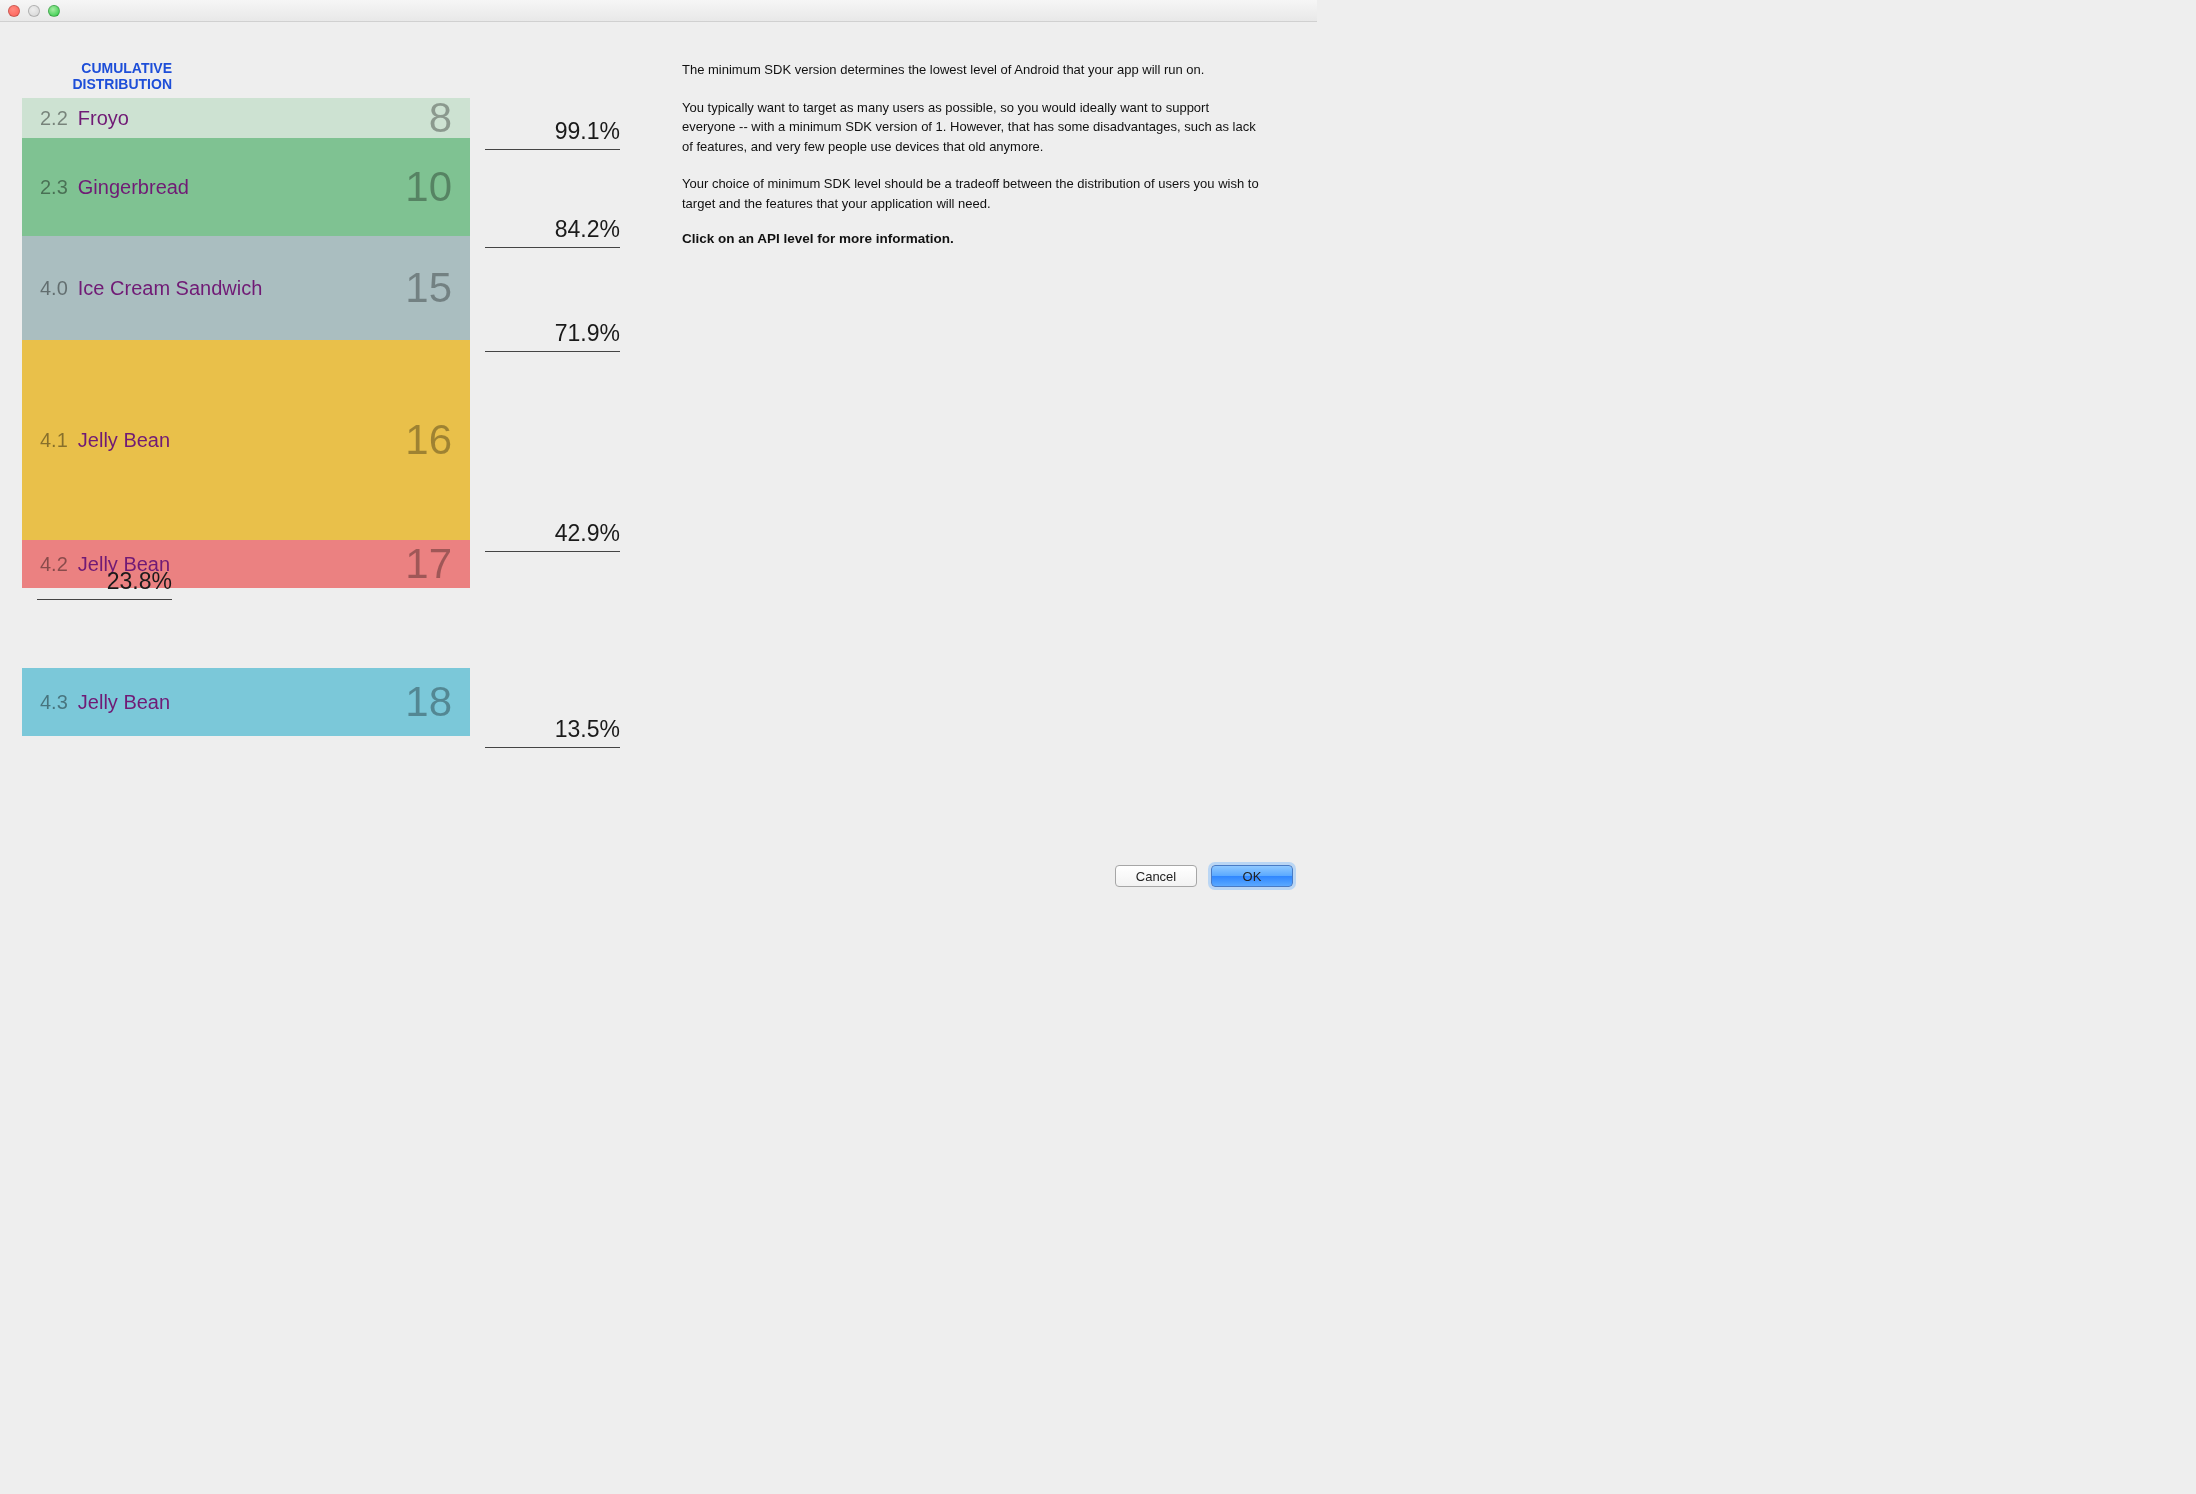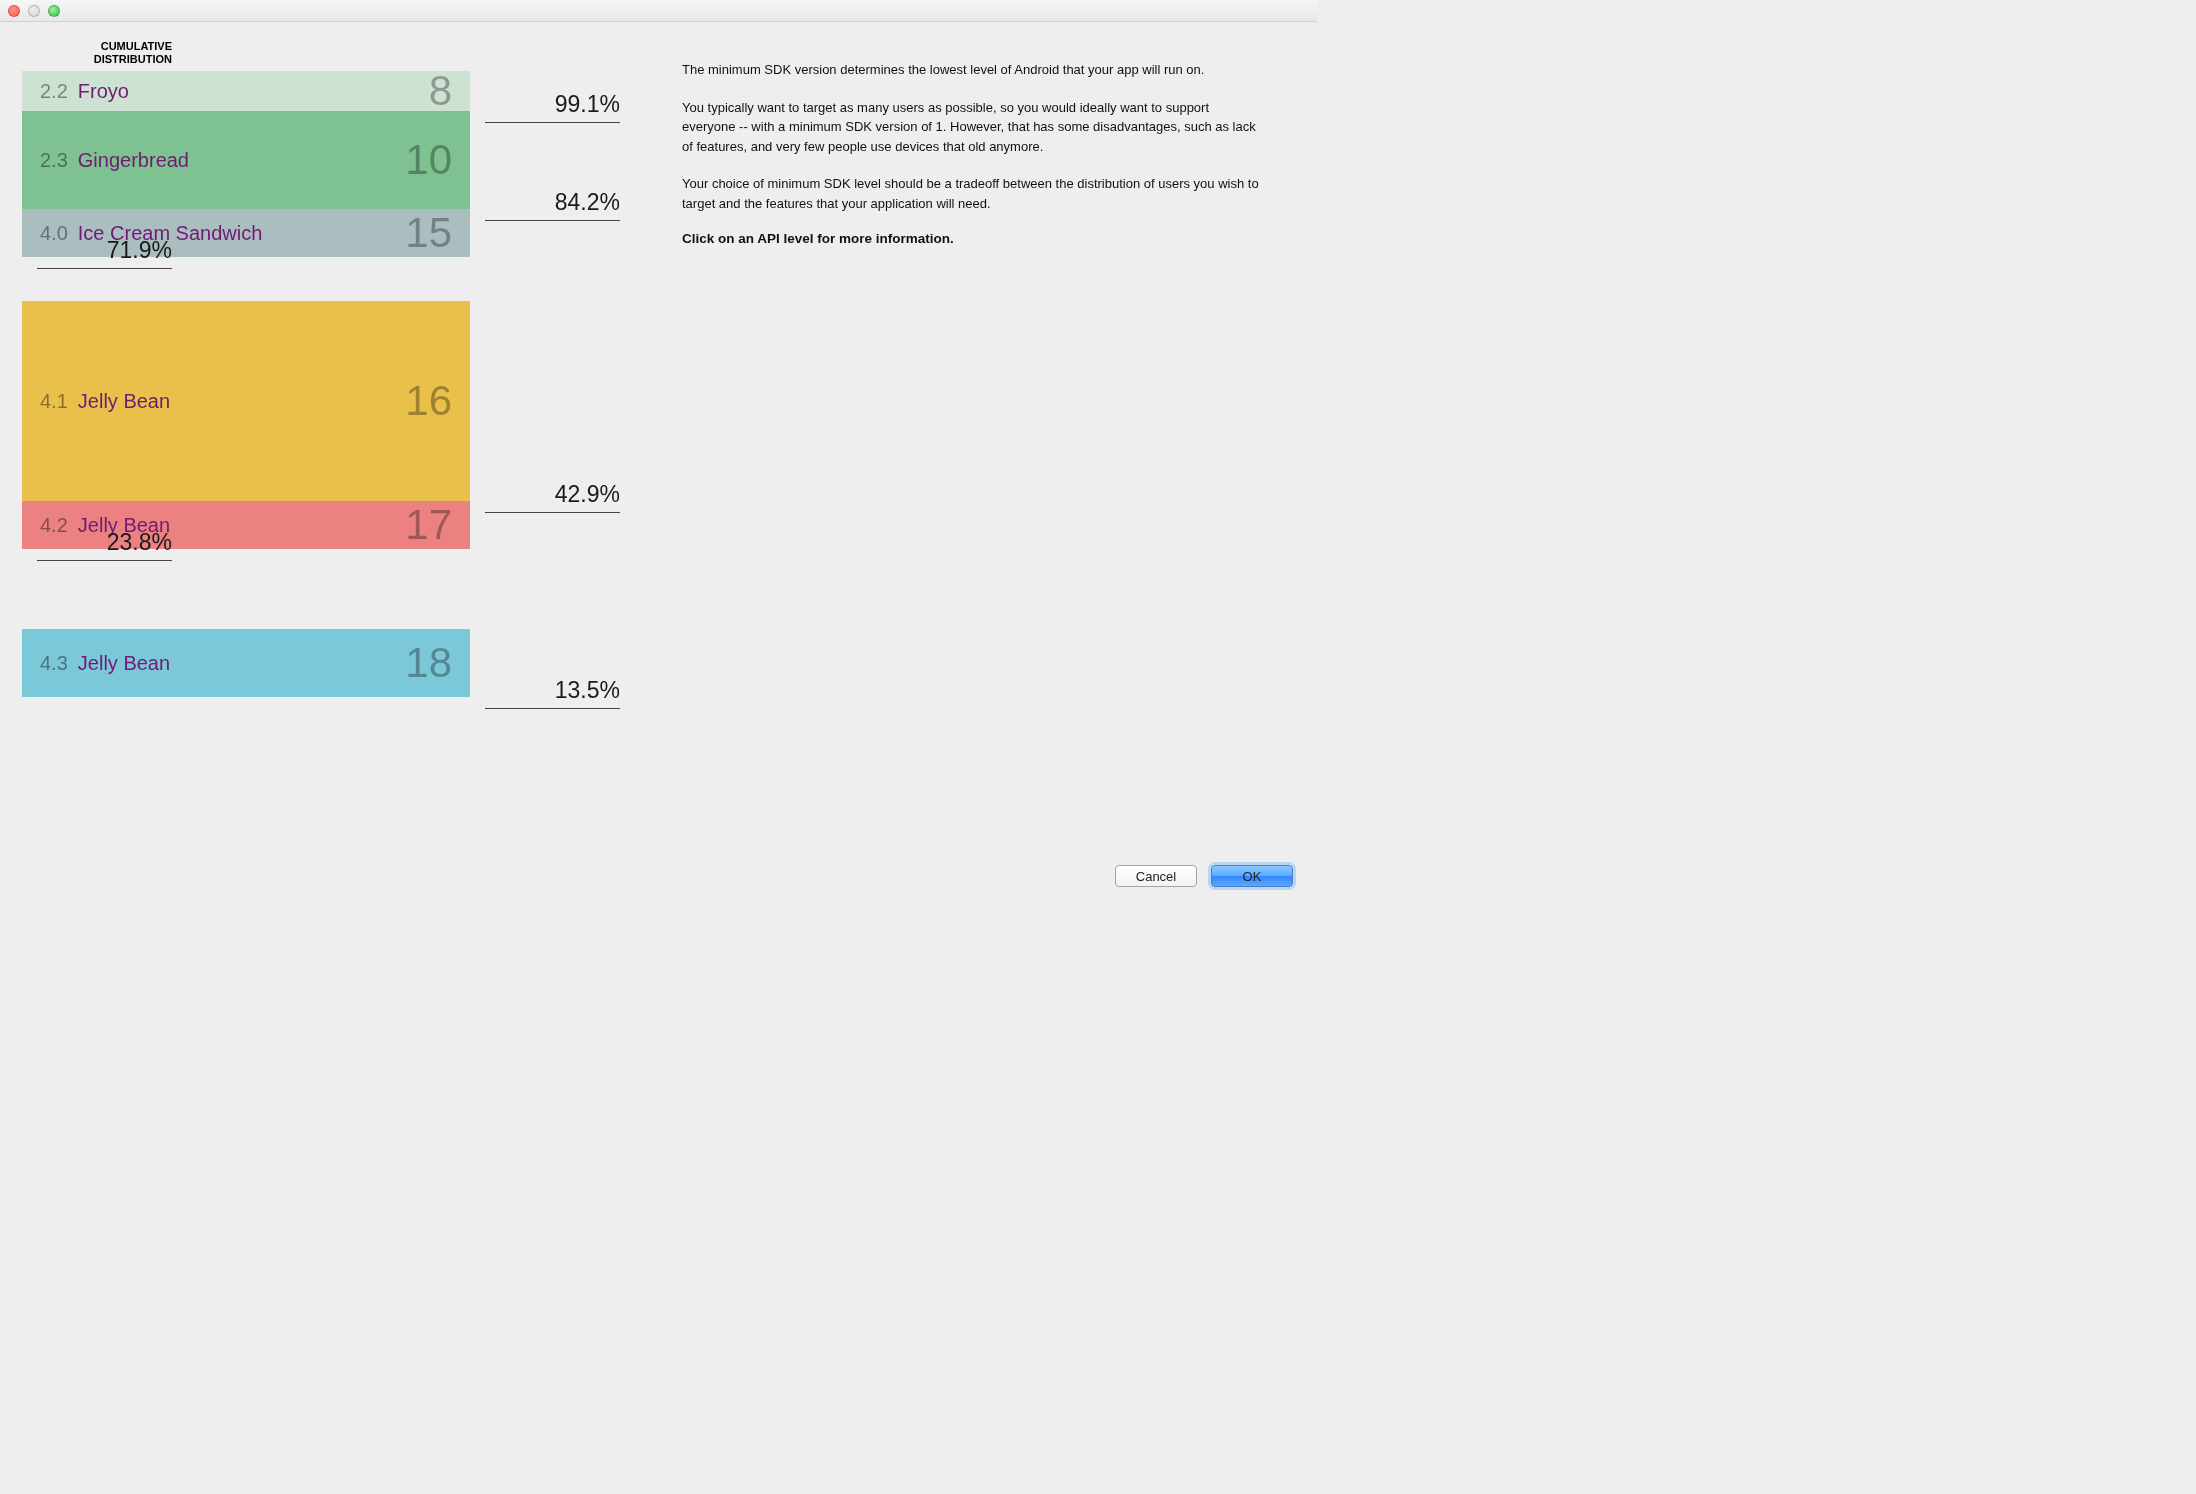--- a/index.html
+++ b/index.html
@@ -45,26 +45,27 @@
       margin-bottom: 6px;
     }
     .api-header {
       font-size: 18px;
       font-weight: bold;
       letter-spacing: 0.3px;
       width: 448px;
       color: #1a1a1a;
     }
     .cum-header {
-      font-size: 11px;
+      font-size: 14px;
       font-weight: bold;
       text-align: right;
       line-height: 1.15;
       width: 150px;
-      color: #000000;
+      color: #1d4ed8;
+      margin-top: 20px;
     }
     .chart-area {
       position: relative;
     }
     .bar-row {
       display: flex;
       align-items: stretch;
     }
     .bar {
       width: 448px;
@@ -177,21 +178,21 @@
         <div class="bar-row" style="height: 98px;">
           <div class="bar" style="background: rgb(127, 194, 146);">
             <span class="bar-version">2.3</span>
             <span class="bar-name">Gingerbread</span>
             <span class="bar-api">10</span>
           </div>
           <div class="dist-col">
             <div class="dist-label">84.2%</div>
           </div>
         </div>
-        <div class="bar-row" style="height: 92px; flex-direction: column;">
+        <div class="bar-row" style="height: 104px;">
           <div class="bar" style="background: rgb(170, 190, 192);">
             <span class="bar-version">4.0</span>
             <span class="bar-name">Ice Cream Sandwich</span>
             <span class="bar-api">15</span>
           </div>
           <div class="dist-col">
             <div class="dist-label">71.9%</div>
           </div>
         </div>
         <div class="bar-row" style="height: 200px;">

